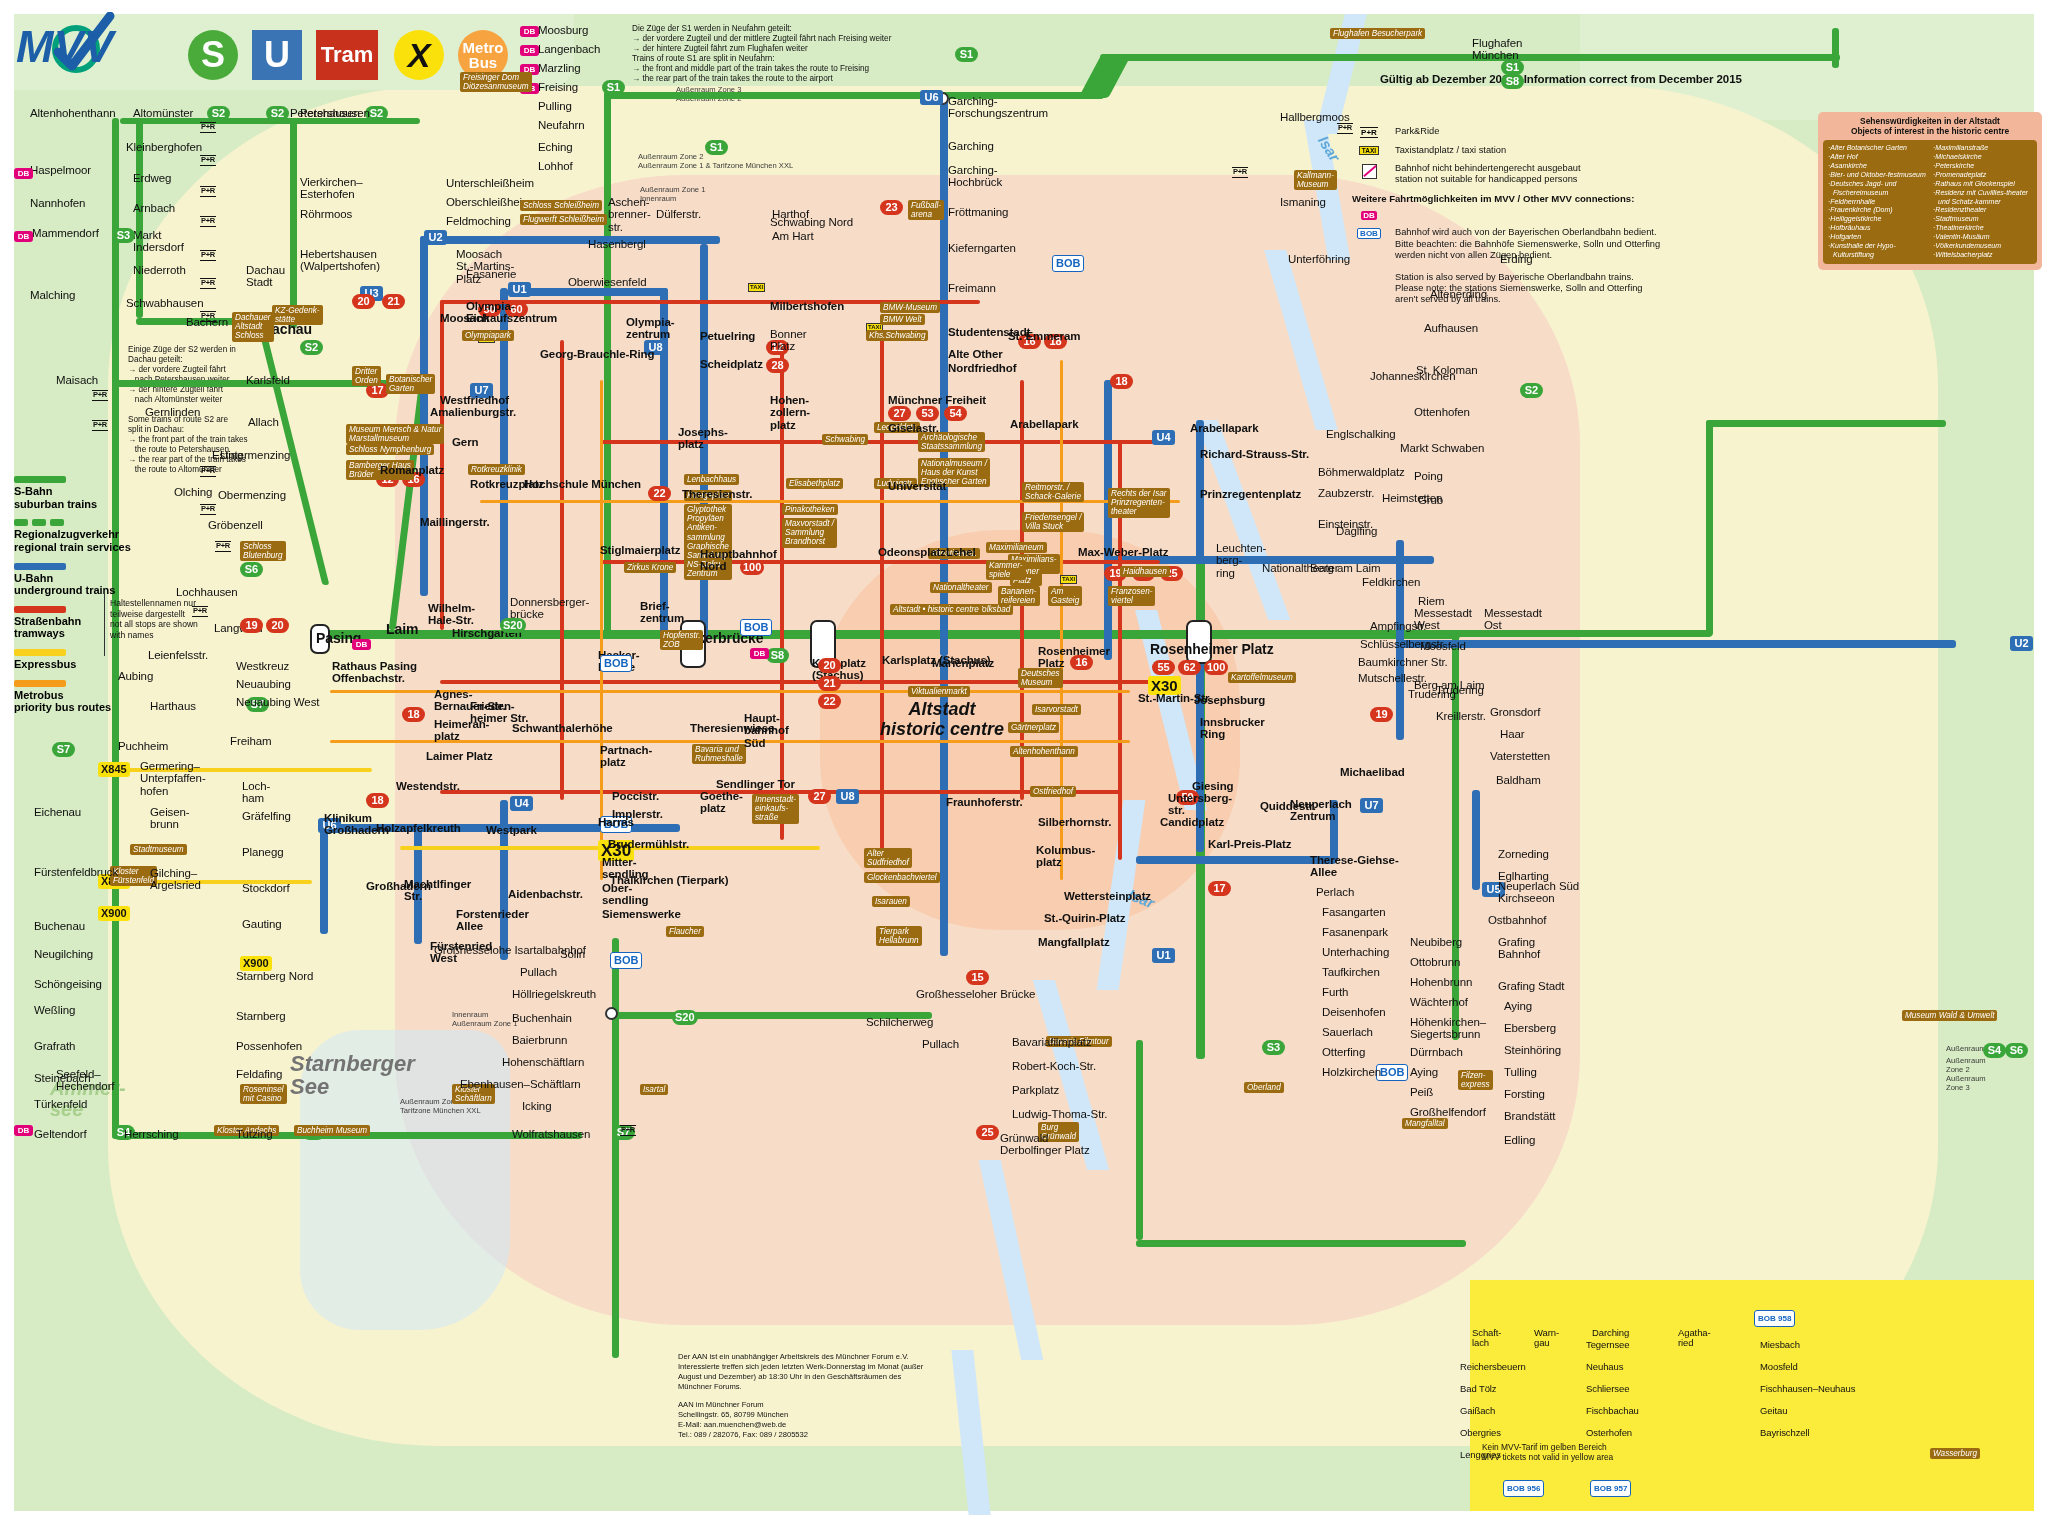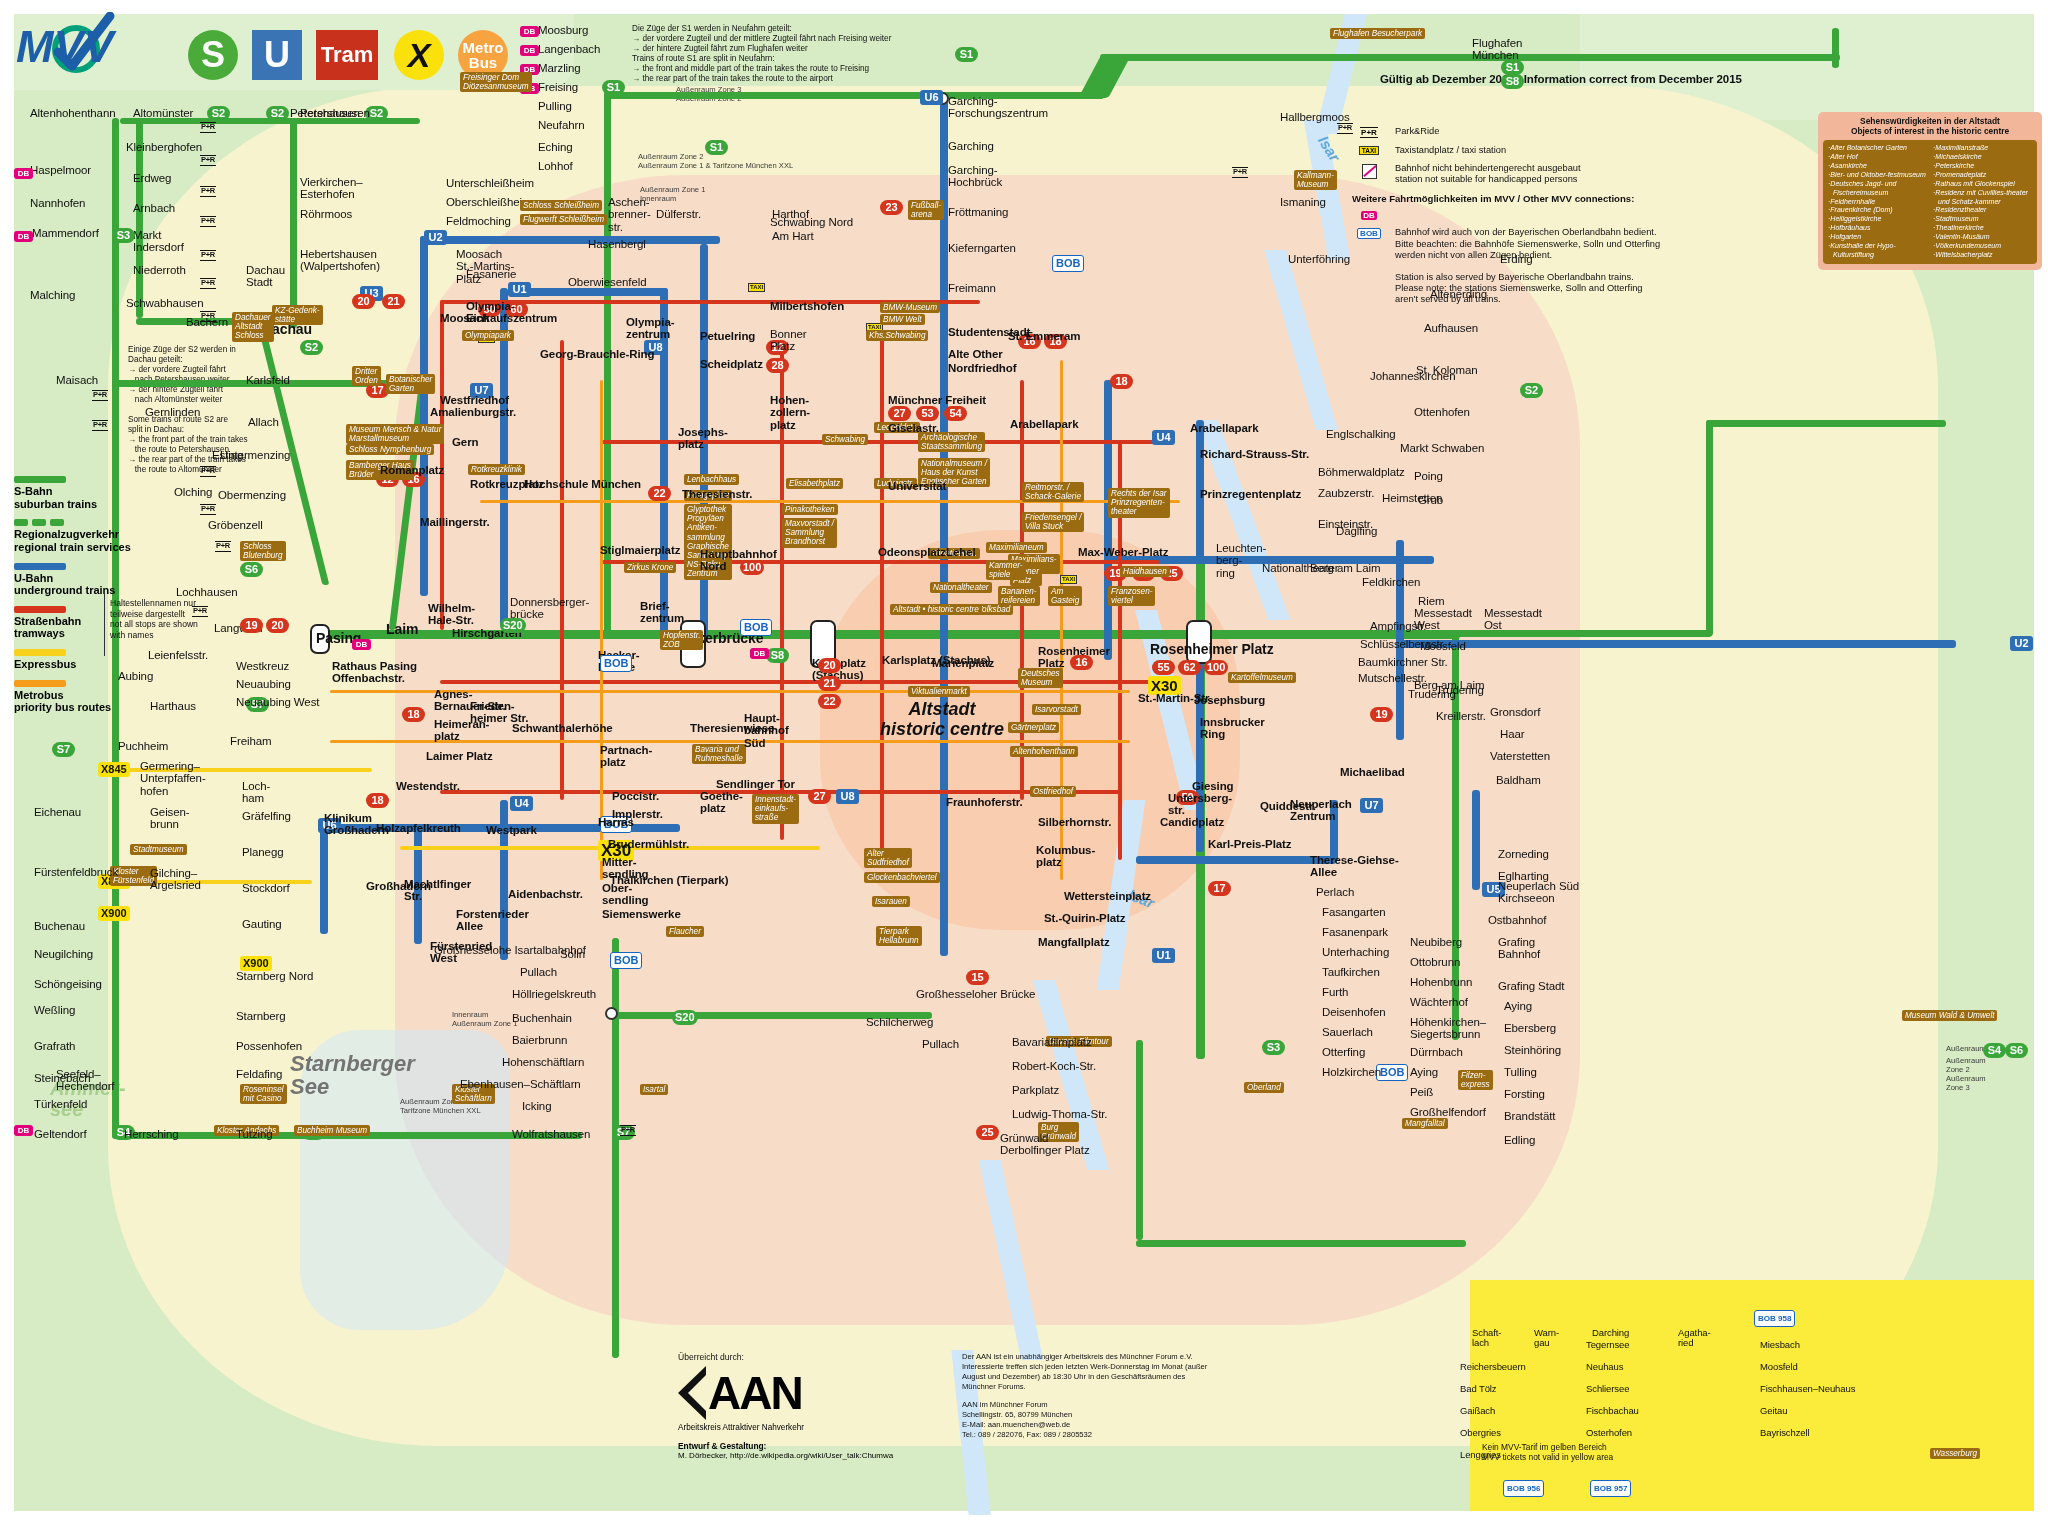--- a/index.html
+++ b/index.html
@@ -760,32 +760,20 @@
   <span class="lbl sm" style="left:1586px;top:1406px">Fischbachau</span>
   <span class="lbl sm" style="left:1586px;top:1428px">Osterhofen</span>
   <span class="lbl sm" style="left:1586px;top:1362px">Neuhaus</span>
   <span class="lbl sm" style="left:1586px;top:1340px">Tegernsee</span>
   <span class="badge b-bob" style="left:1503px;top:1480px;font-size:8px">BOB 956</span>
   <span class="badge b-bob" style="left:1590px;top:1480px;font-size:8px">BOB 957</span>
   <span class="badge b-bob" style="left:1754px;top:1310px;font-size:8px">BOB 958</span>
 
   <div id="aan">
     <div style="display:flex;gap:14px">
-      <div style="width:270px">
-        <div class="aan-hd">Überreicht durch:</div>
-        <div style="display:flex;align-items:center;margin-top:4px">
-          <svg width="30" height="54" viewBox="0 0 30 54">
-            <polygon points="28,0 28,9 10,27 28,45 28,54 0,27" fill="#111"></polygon>
-          </svg>
-          <span class="aan-logo">AAN</span>
-        </div>
-        <div style="font-size:8.2px;margin-top:3px">Arbeitskreis Attraktiver Nahverkehr</div>
-        <div style="font-size:8.4px;font-weight:bold;margin-top:9px">Entwurf &amp; Gestaltung:</div>
-        <div style="font-size:8px">M. Dörbecker, http://de.wikipedia.org/wiki/User_talk:Chumwa</div>
-      </div>
       <div style="width:250px;pad:0">
         <div class="aan-p">Der AAN ist ein unabhängiger Arbeitskreis des Münchner Forum e.V. Interessierte treffen sich jeden letzten Werk-Donnerstag im Monat (außer August und Dezember) ab 18:30 Uhr in den Geschäftsräumen des Münchner Forums.</div>
         <div class="aan-p" style="margin-top:8px">AAN im Münchner Forum
 Schellingstr. 65, 80799 München
 E-Mail: aan.muenchen@web.de
 Tel.: 089 / 282076, Fax: 089 / 2805532</div>
       </div>
     </div>
   </div>
 

